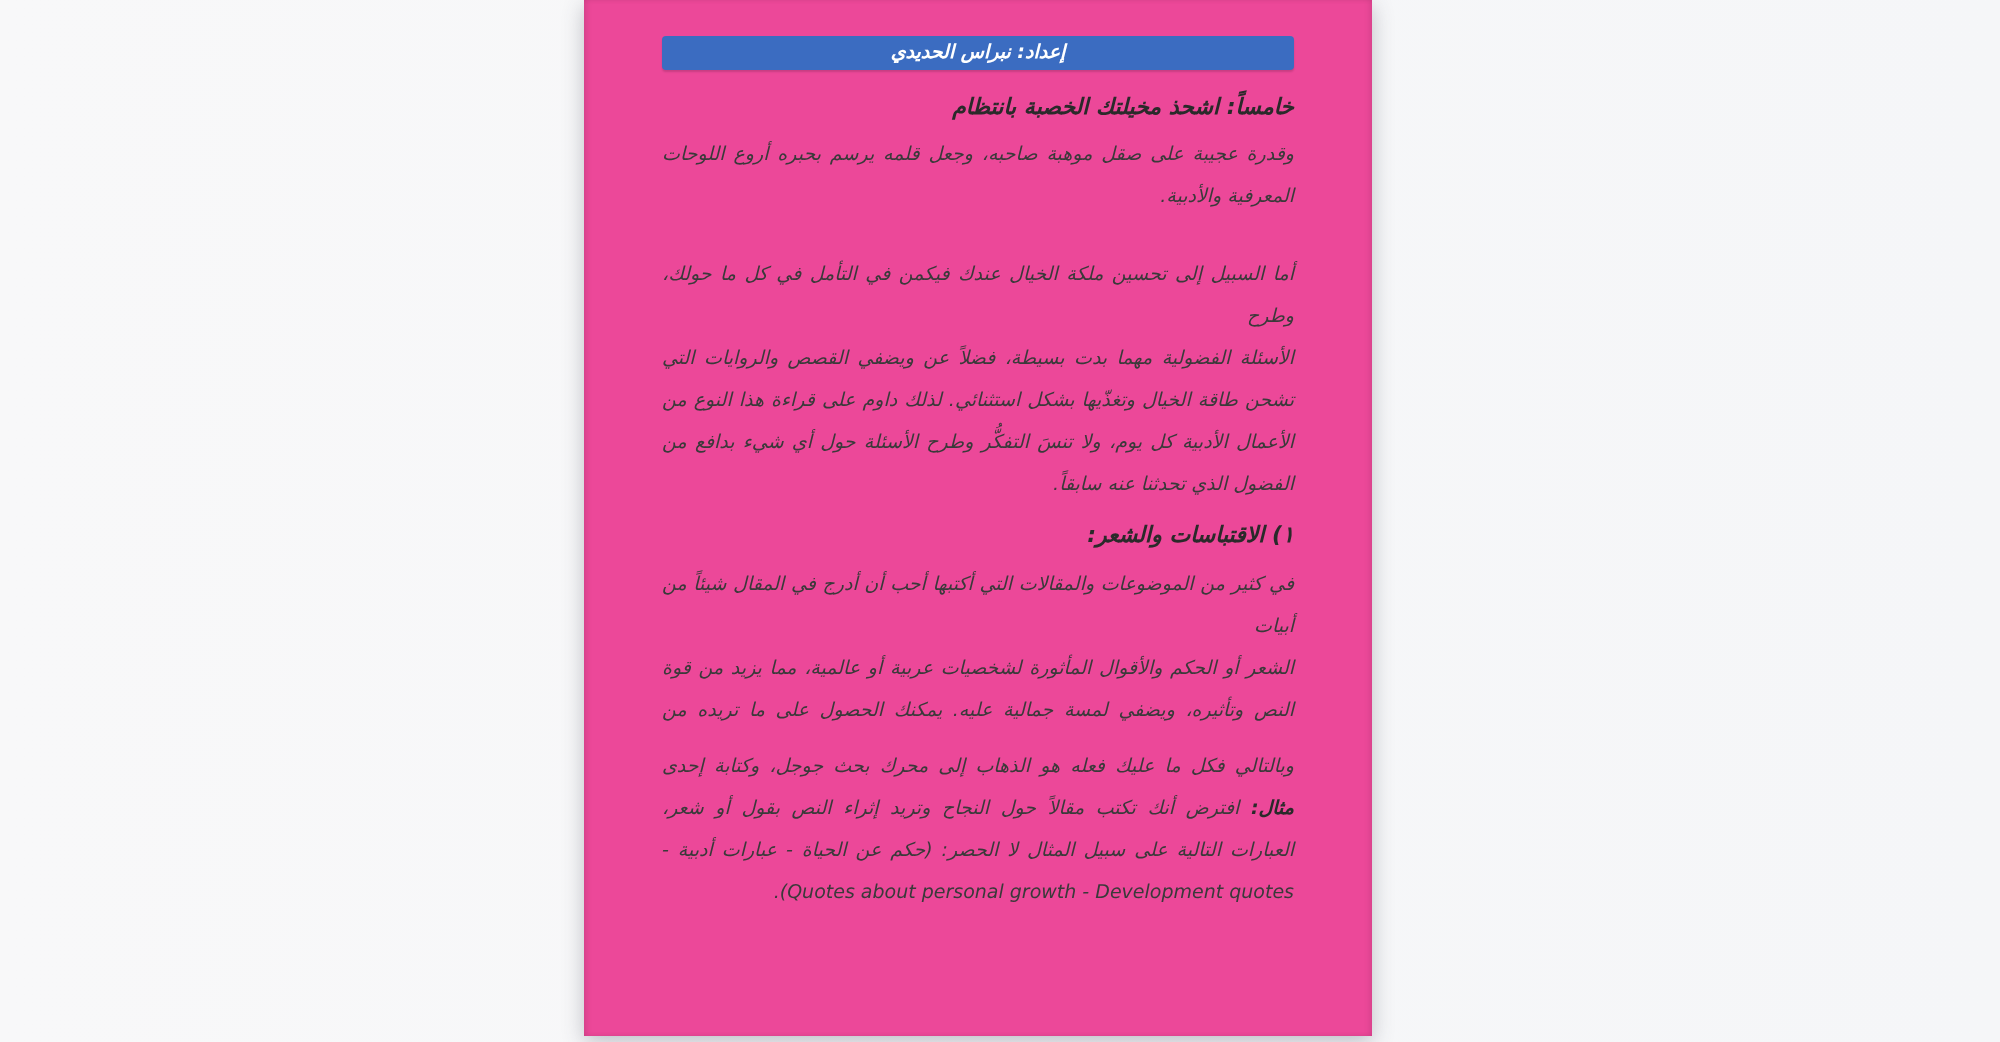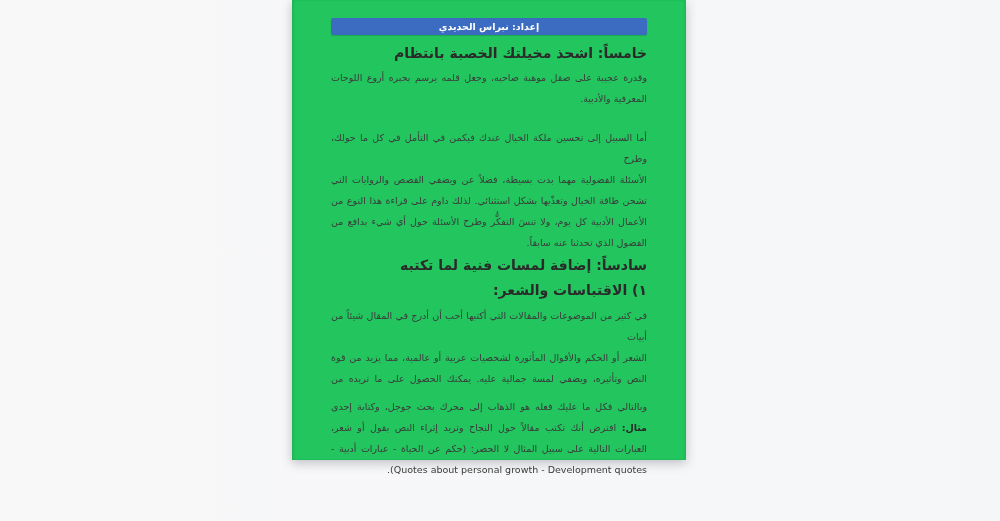--- a/index.html
+++ b/index.html
@@ -14,45 +14,46 @@
   .canvas {
     position: relative;
     width: 1000px;
     height: 521px;
   }
   .page {
     position: absolute;
     left: 292px;
     top: 0;
     width: 394px;
-    height: 460px;
-    background: #22c55e;
+    height: 518px;
+    background: #ec4899;
     box-shadow: 0 3px 10px rgba(60, 64, 80, 0.30),
                 inset 2px 0 3px -1px rgba(0, 0, 0, 0.12),
                 inset -2px 0 3px -1px rgba(0, 0, 0, 0.10);
+    font-style: italic;
   }
   .content {
     direction: rtl;
     padding: 18px 39px 0 39px;
     color: #363636;
   }
   .banner {
     height: 17px;
     background: #3b6cc1;
     border-radius: 2px;
     box-shadow: 0 1px 1px rgba(0,0,0,0.15);
     display: flex;
     align-items: center;
     justify-content: center;
     color: #ffffff;
     font-size: 9.5px;
     font-weight: bold;
   }
   .h {
-    font-size: 14px;
+    font-size: 11px;
     font-weight: bold;
     color: #2a2a2a;
     line-height: 21px;
     text-align: right;
     margin: 0;
   }
   .h1 { margin-top: 8px; }
   .para {
     font-size: 9.5px;
     color: #3a3a3a;
@@ -91,21 +92,20 @@
       </div>
 
       <div class="para mt6">
         <div class="line">أما السبيل إلى تحسين ملكة الخيال عندك فيكمن في التأمل في كل ما حولك، وطرح</div>
         <div class="line">الأسئلة الفضولية مهما بدت بسيطة، فضلاً عن ويضفي القصص والروايات التي</div>
         <div class="line">تشحن طاقة الخيال وتغذّيها بشكل استثنائي. لذلك داوم على قراءة هذا النوع من</div>
         <div class="line">الأعمال الأدبية كل يوم، ولا تنسَ التفكُّر وطرح الأسئلة حول أي شيء بدافع من</div>
         <div class="line last">الفضول الذي تحدثنا عنه سابقاً.</div>
       </div>
 
-      <h2 class="h mt2">سادساً: إضافة لمسات فنية لما تكتبه</h2>
 
       <h3 class="h mt4">١) الاقتباسات والشعر:</h3>
 
       <div class="para mt4">
         <div class="line">في كثير من الموضوعات والمقالات التي أكتبها أحب أن أدرج في المقال شيئاً من أبيات</div>
         <div class="line">الشعر أو الحكم والأقوال المأثورة لشخصيات عربية أو عالمية، مما يزيد من قوة</div>
         <div class="line">النص وتأثيره، ويضفي لمسة جمالية عليه. يمكنك الحصول على ما تريده من</div>
       </div>
 
       <div class="para mt7">

